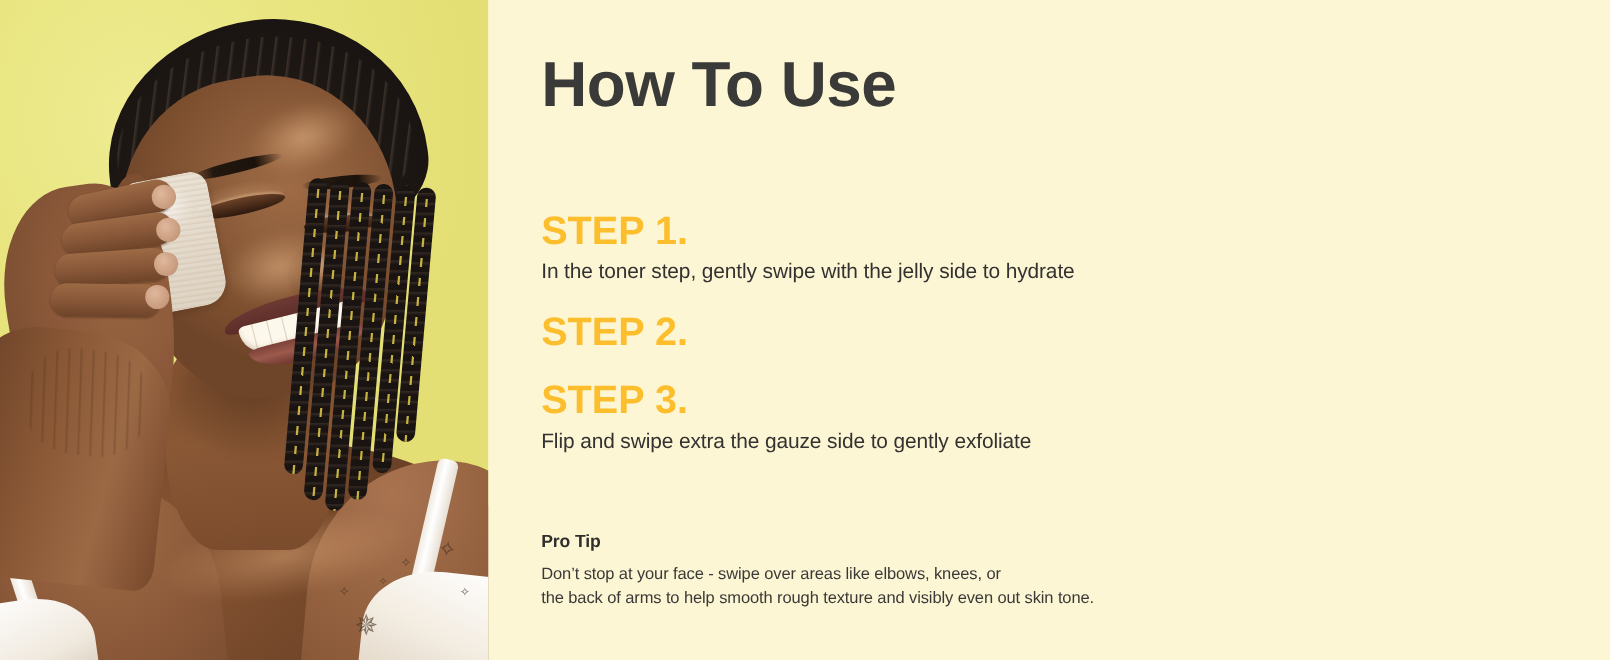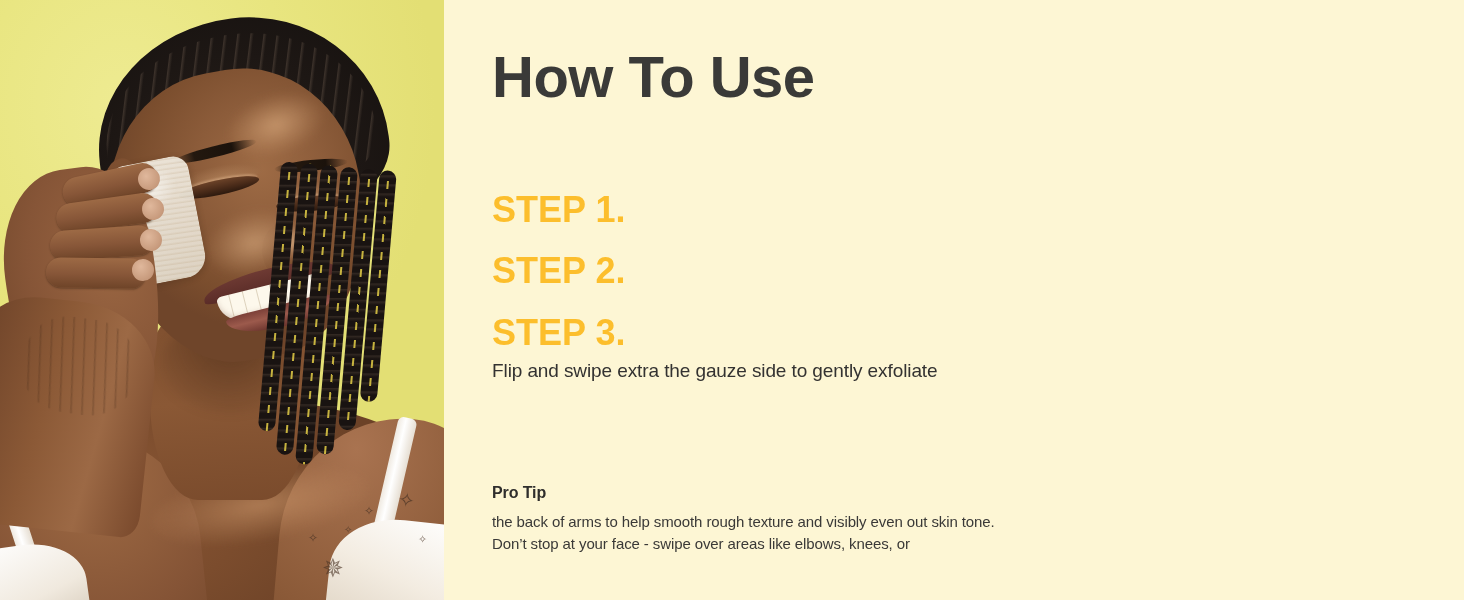--- a/index.html
+++ b/index.html
@@ -521,35 +521,36 @@
 
   <div class="content">
 
     <h1 class="title">How To Use</h1>
 
 
     <div class="steps">
 
       <div class="step-block">
         <p class="step-label">STEP 1.</p>
+        <p class="step-text">In the toner step, gently swipe with the jelly side to hydrate</p>
       </div>
 
       <div class="step-block">
         <p class="step-label">STEP 2.</p>
       </div>
 
       <div class="step-block">
         <p class="step-label">STEP 3.</p>
         <p class="step-text">Flip and swipe extra the gauze side to gently exfoliate</p>
       </div>
 
     </div>
 
     <div class="protip">
       <p class="protip-title">Pro Tip</p>
       <p class="protip-body">
+        <span>Don’t stop at your face - swipe over areas like elbows, knees, or</span>
         <span>the back of arms to help smooth rough texture and visibly even out skin tone.</span>
-        <span>Don’t stop at your face - swipe over areas like elbows, knees, or</span>
       </p>
     </div>
 
   </div>
 </div>
 
 </body></html>

